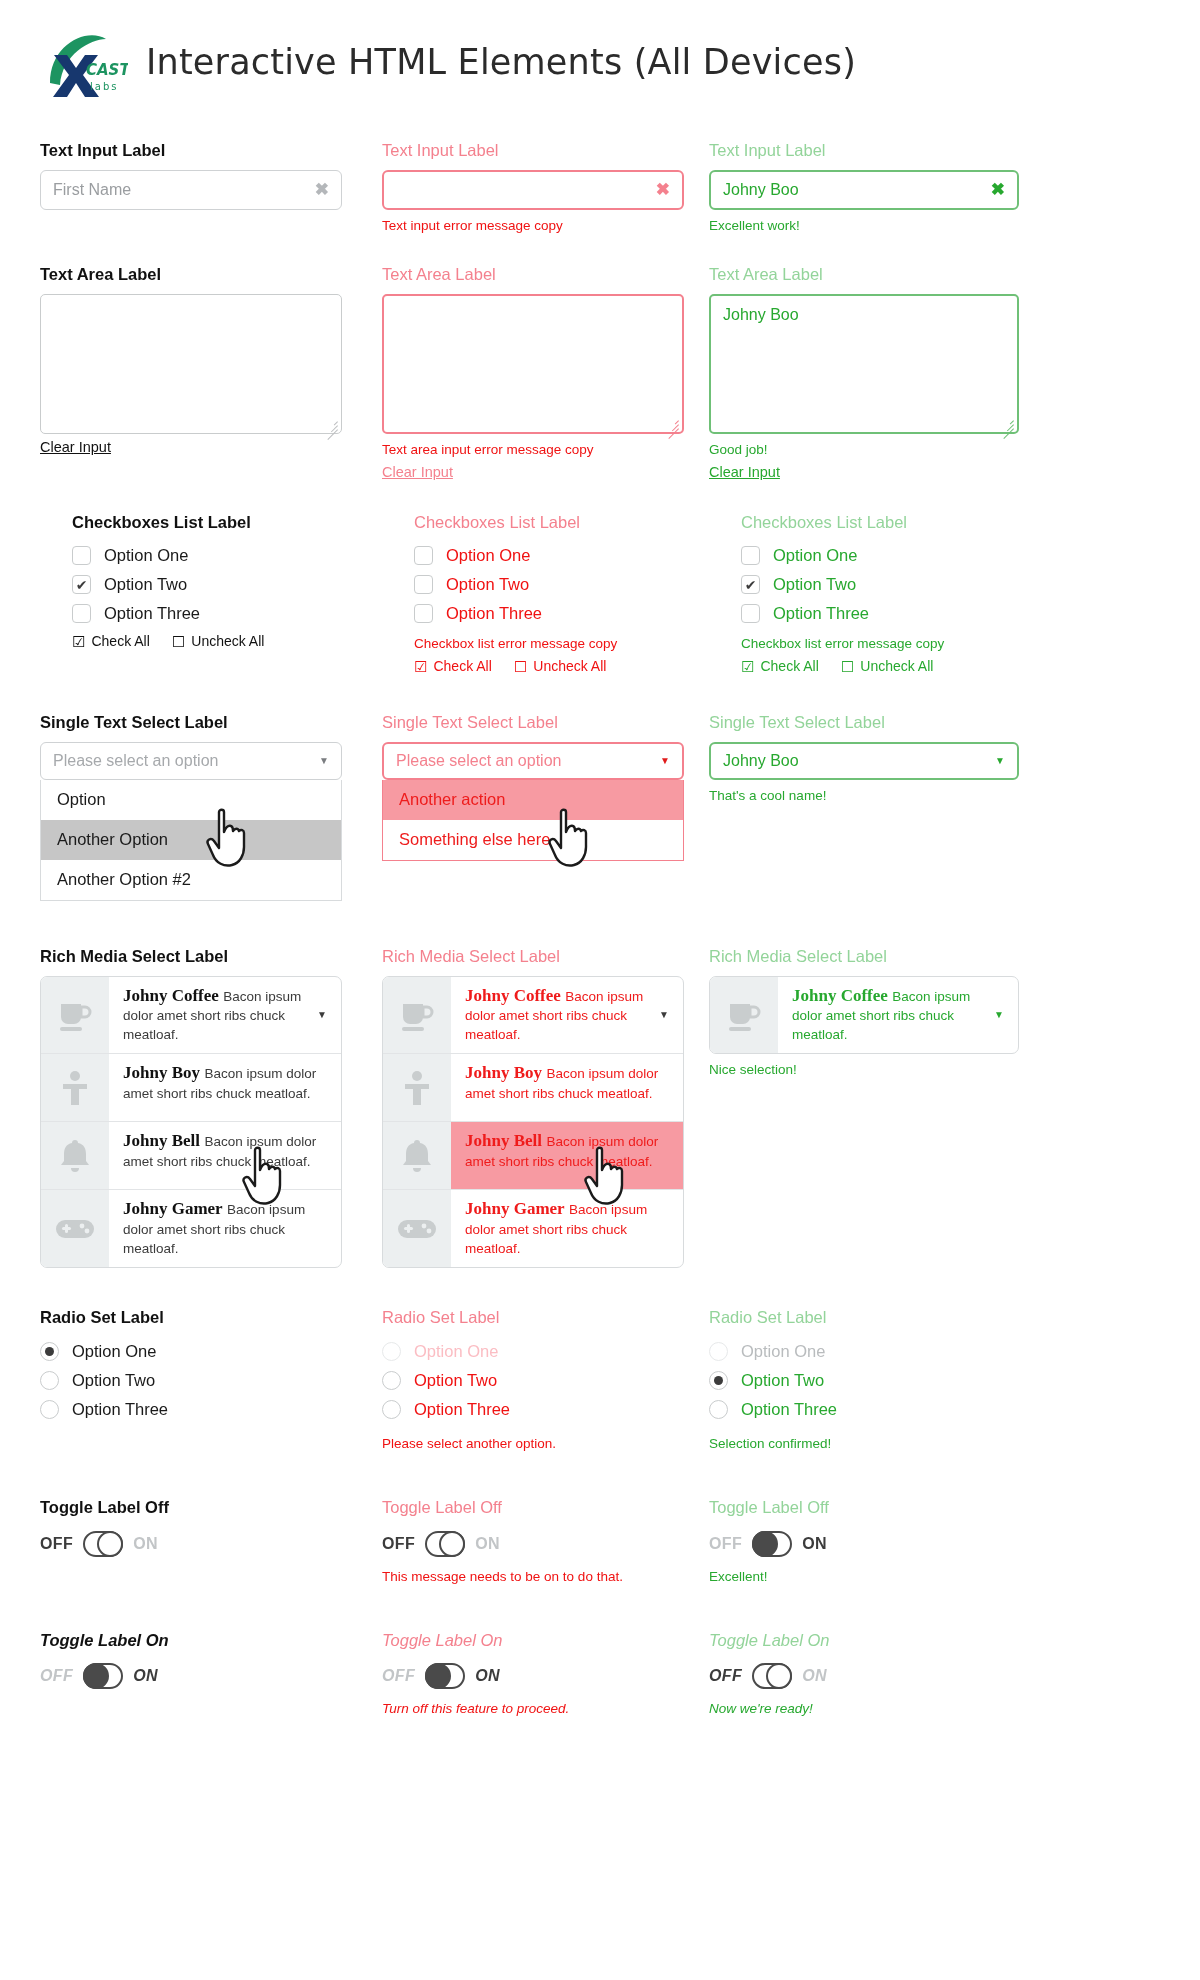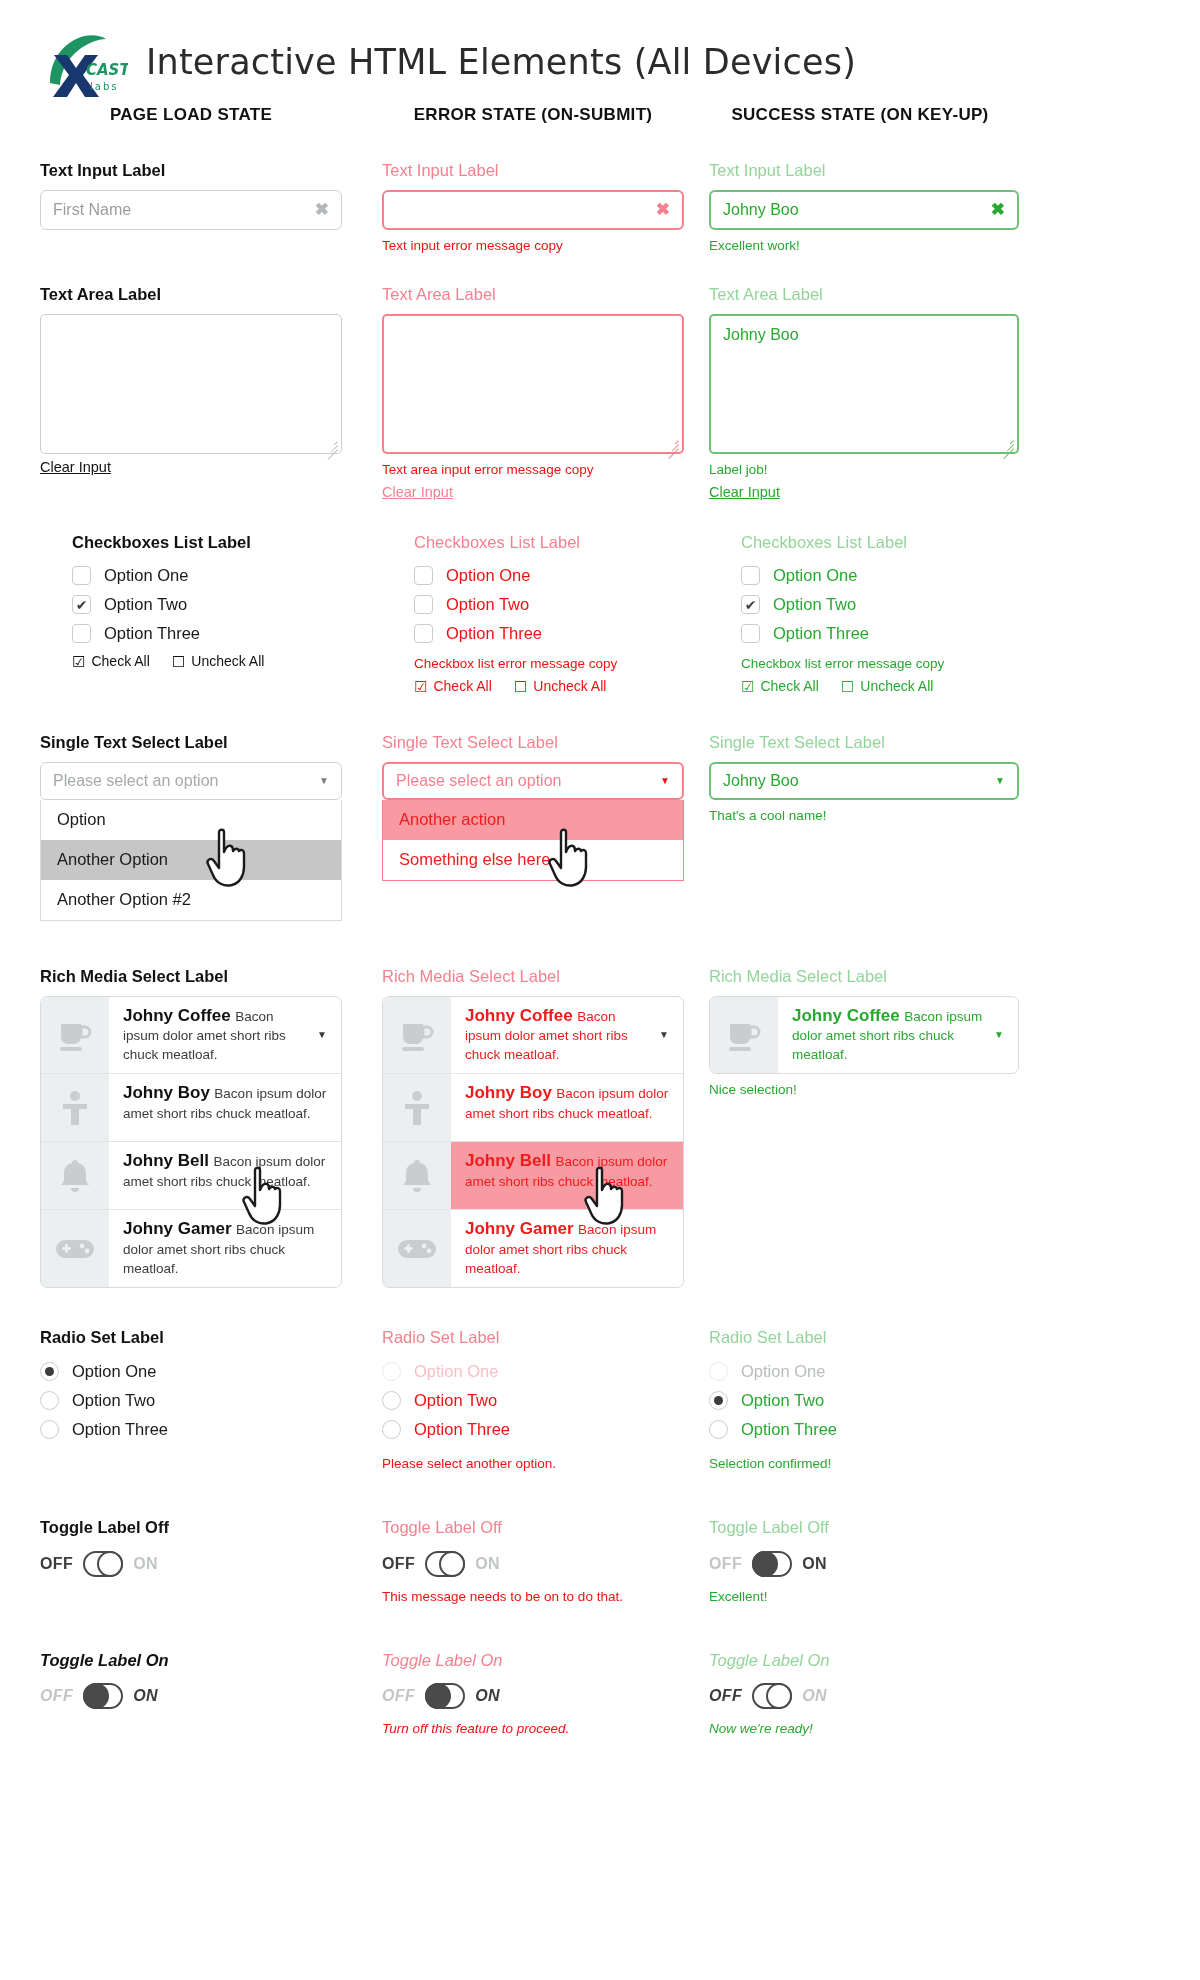--- a/index.html
+++ b/index.html
@@ -110,21 +110,21 @@
   .error .sel-menu .item.hl { background:#f79aa2; }
 
   .hand { position:absolute; width:46px; height:60px; pointer-events:none; }
 
   
   .rich { width:100%; border:1px solid #d8dbdd; border-radius:7px; background:#fff; overflow:hidden; }
   .rich-card { display:flex; align-items:stretch; min-height:68px; border-bottom:1px solid #e2e4e6; position:relative; }
   .rich-card:last-child { border-bottom:none; }
   .rich-card .thumb { width:68px; background:#eceff0; display:flex; align-items:center; justify-content:center; flex:0 0 auto; }
   .rich-card .body { flex:1; padding:8px 10px 9px 14px; }
-  .rich-card .t { font-size:17px; font-weight:700; color:#111; line-height:1.25; }
+  .rich-card .t { font-size:17px; font-weight:700; color:#111; line-height:1.25;font-family:Liberation Serif, serif; }
   .rich-card .d { font-size:13.5px; color:#3b3b3b; line-height:1.35; margin-top:2px; }
   .rich-card .caret { display:flex; align-items:center; padding-right:14px; font-size:10px; color:#3b3b3b; }
   .error .rich-card .t { color:#ef1b1b; }
   .error .rich-card .d { color:#ef1b1b; }
   .error .rich-card .caret { color:#3b3b3b; }
   .error .rich-card.hl { background:#f79aa2; }
   .success .rich-card .t { color:#27a82f; }
   .success .rich-card .d { color:#27a82f; }
   .success .rich-card .caret { color:#27a82f; }
 
@@ -162,25 +162,20 @@
       <svg width="88" height="74" viewBox="0 0 88 74">
         <path d="M10 58 C10 20, 46 2, 66 14 C50 14, 22 30, 20 60 Z" fill="#1d9461"></path>
         <path d="M14 30 L27 30 L36 43 L45 30 L58 30 L43 50 L59 72 L45 72 L36 58 L27 72 L13 72 L29 50 Z" fill="#17376e"></path>
         <text x="46" y="50" font-family="DejaVu Sans, sans-serif" font-size="15" font-weight="bold" fill="#1d9461" font-style="italic">CAST</text>
         <text x="50" y="65" font-family="DejaVu Sans, sans-serif" font-size="10" letter-spacing="2" fill="#1d9461">labs</text>
       </svg>
     </div>
     <div class="page-title">Interactive HTML Elements (All Devices)</div>
   </div>
 
-  <div class="col-heads">
-    <div class="col-head c1">PAGE LOAD STATE</div>
-    <div class="col-head c2">ERROR STATE (ON-SUBMIT)</div>
-    <div class="col-head c3">SUCCESS STATE (ON KEY-UP)</div>
-  </div>
 
   <div class="grid">
 
     <div class="row" style="margin-top:36px;">
       <div class="col neutral">
         <div class="fld-label">Text Input Label</div>
         <div class="txt-input">
           <span class="val">First Name</span>
           <span class="x">✖</span>
         </div>
@@ -232,21 +227,21 @@
       <div class="col c-success success">
         <div class="fld-label">Text Area Label</div>
         <div class="txt-area">
           <span>Johny Boo</span>
           <span class="grip">
             <i style="width:14px; right:0; bottom:0;"></i>
               <i style="width:9px; right:0; bottom:4px;"></i>
               <i style="width:5px; right:0; bottom:8px;"></i>
           </span>
         </div>
-        <div class="msg">Label job!</div>
+        <div class="msg">Good job!</div>
         <div class="clear-link">Clear Input</div>
       </div>
     </div>
 
     <div class="row" style="margin-top:32px;margin-left:32px;">
 
       <div class="col neutral">
         <div class="fld-label">Checkboxes List Label</div>
         <div class="cb-row">
           <span class="cb-box"></span>

